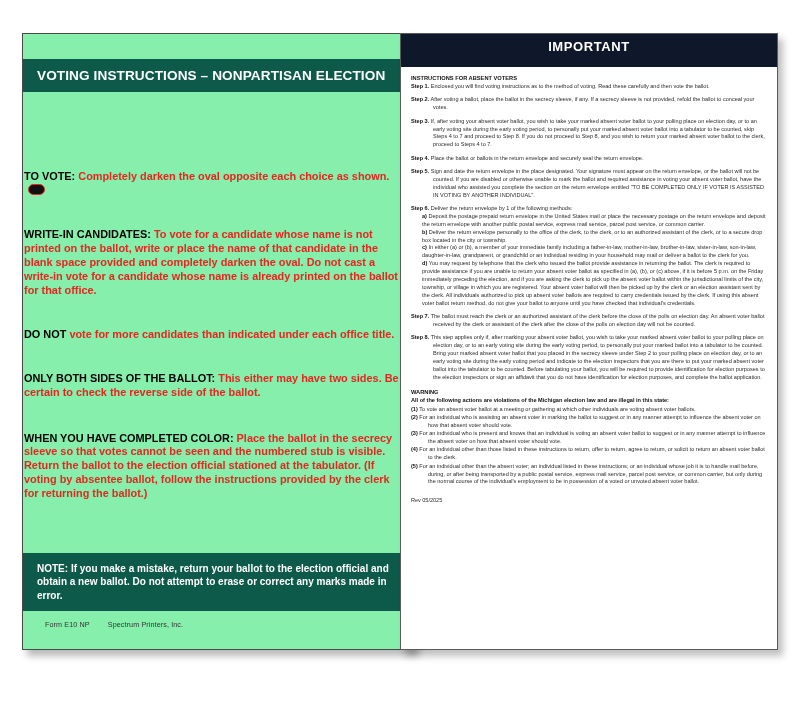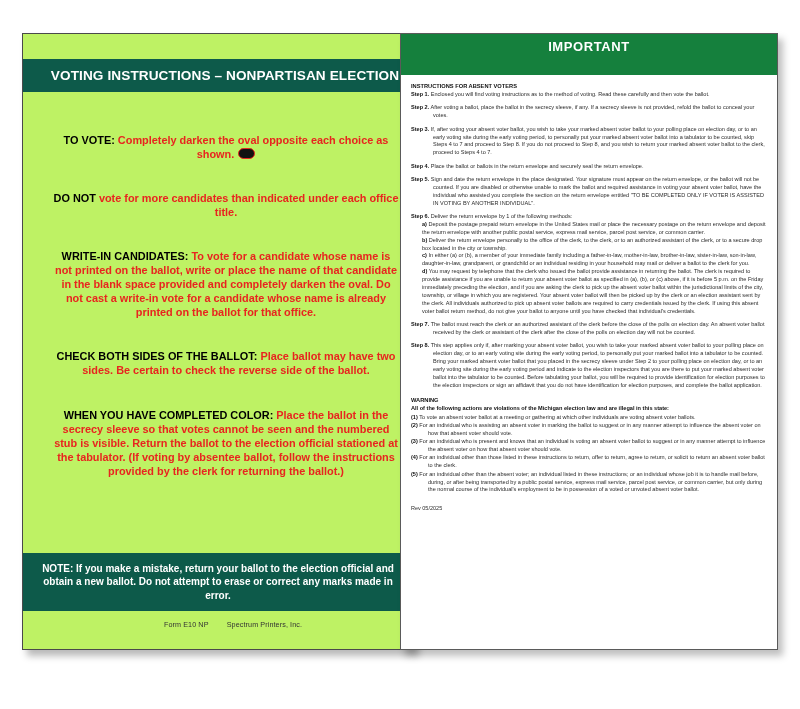--- a/index.html
+++ b/index.html
@@ -14,40 +14,40 @@
     width: 800px; height: 709px;
     overflow: hidden;
     background: #ffffff;
   }
 
   
   .left-panel {
     position: absolute;
     left: 22px; top: 33px;
     width: 392px; height: 617px;
-    background: #bef264;
+    background: #86efac;
     border: 1.5px solid #4a4a4a;
     box-shadow: 5px 6px 7px rgba(0,0,0,0.28);
     box-sizing: border-box;
     overflow: hidden;
-    text-align: center;
   }
   .lp-topgap { height: 25px; }
   .lp-title-bar {
     background: #0d5a4a;
     color: #ffffff;
     font-size: 13.6px;
     font-weight: bold;
     letter-spacing: 0.1px;
     padding: 9px 0 9px 14px;
     box-sizing: border-box;
   }
   .lp-body {
-    padding: 0 13px 0 29px;
-    box-sizing: border-box;
+    padding: 0 13px 0 1px;
+    box-sizing: border-box;
+    margin-top: 36px;
   }
   .lp-item {
     font-size: 10.9px;
     font-weight: bold;
     line-height: 1.28;
     color: #e8251f;
     margin: 0;
   }
   .lp-item .lbl { color: #000000; }
   .lp-item.first { padding-top: 42px; }
@@ -71,21 +71,21 @@
     background: #0d5a4a;
     color: #ffffff;
     font-size: 10px;
     font-weight: bold;
     line-height: 1.33;
     padding: 9px 14px 9px 14px;
     box-sizing: border-box;
   }
   .lp-footer {
     position: absolute;
-    left: 8px; right: 0; bottom: 0;
+    left: 0; right: 0; bottom: 0;
     height: 38px;
     padding: 9px 0 0 22px;
     box-sizing: border-box;
     font-size: 7.2px;
     color: #333333;
     letter-spacing: 0.1px;
   }
   .lp-footer .form-no { margin-right: 16px; }
 
   
@@ -93,27 +93,27 @@
     position: absolute;
     left: 400px; top: 33px;
     width: 378px; height: 617px;
     background: #ffffff;
     border: 1.5px solid #5a5a5a;
     box-shadow: 5px 6px 7px rgba(0,0,0,0.25);
     box-sizing: border-box;
     overflow: hidden;
   }
   .rp-title-bar {
-    background: #15803d;
+    background: #0f172a;
     color: #ffffff;
     font-size: 13px;
     font-weight: bold;
     text-align: center;
     letter-spacing: 0.6px;
-    padding: 5px 0 21px 0;
+    padding: 5px 0 13px 0;
   }
   .rp-body {
     padding: 7px 10px 6px 10px;
     box-sizing: border-box;
     font-size: 5.55px;
     line-height: 1.42;
     color: #2b2b2b;
   }
   .rp-heading {
     font-weight: bold;
@@ -175,32 +175,32 @@
 
     <div class="lp-body">
 
       <p class="lp-item first">
         <span class="lbl">TO VOTE:</span>
         <span>Completely darken the oval opposite each choice as shown.</span><span class="oval-mark"></span>
       </p>
 
 
       <p class="lp-item gap">
+        <span class="lbl">WRITE-IN CANDIDATES:</span>
+        <span>To vote for a candidate whose name is not printed on the ballot, write or place the name of that candidate in the blank space provided and completely darken the oval. Do not cast a write-in vote for a candidate whose name is already printed on the ballot for that office.</span>
+      </p>
+
+      <p class="lp-item gap">
         <span class="lbl">DO NOT</span>
         <span>vote for more candidates than indicated under each office title.</span>
       </p>
 
       <p class="lp-item gap">
-        <span class="lbl">WRITE-IN CANDIDATES:</span>
-        <span>To vote for a candidate whose name is not printed on the ballot, write or place the name of that candidate in the blank space provided and completely darken the oval. Do not cast a write-in vote for a candidate whose name is already printed on the ballot for that office.</span>
-      </p>
-
-      <p class="lp-item gap">
-        <span class="lbl">CHECK BOTH SIDES OF THE BALLOT:</span>
-        <span>Place ballot may have two sides. Be certain to check the reverse side of the ballot.</span>
+        <span class="lbl">ONLY BOTH SIDES OF THE BALLOT:</span>
+        <span>This either may have two sides. Be certain to check the reverse side of the ballot.</span>
       </p>
 
       <p class="lp-item gap-lg">
         <span class="lbl">WHEN YOU HAVE COMPLETED COLOR:</span>
         <span>Place the ballot in the secrecy sleeve so that votes cannot be seen and the numbered stub is visible. Return the ballot to the election official stationed at the tabulator. (If voting by absentee ballot, follow the instructions provided by the clerk for returning the ballot.)</span>
       </p>
 
     </div>
 
     <div class="lp-note-bar">NOTE: If you make a mistake, return your ballot to the election official and obtain a new ballot.  Do not attempt to erase or correct any marks made in error.</div>

